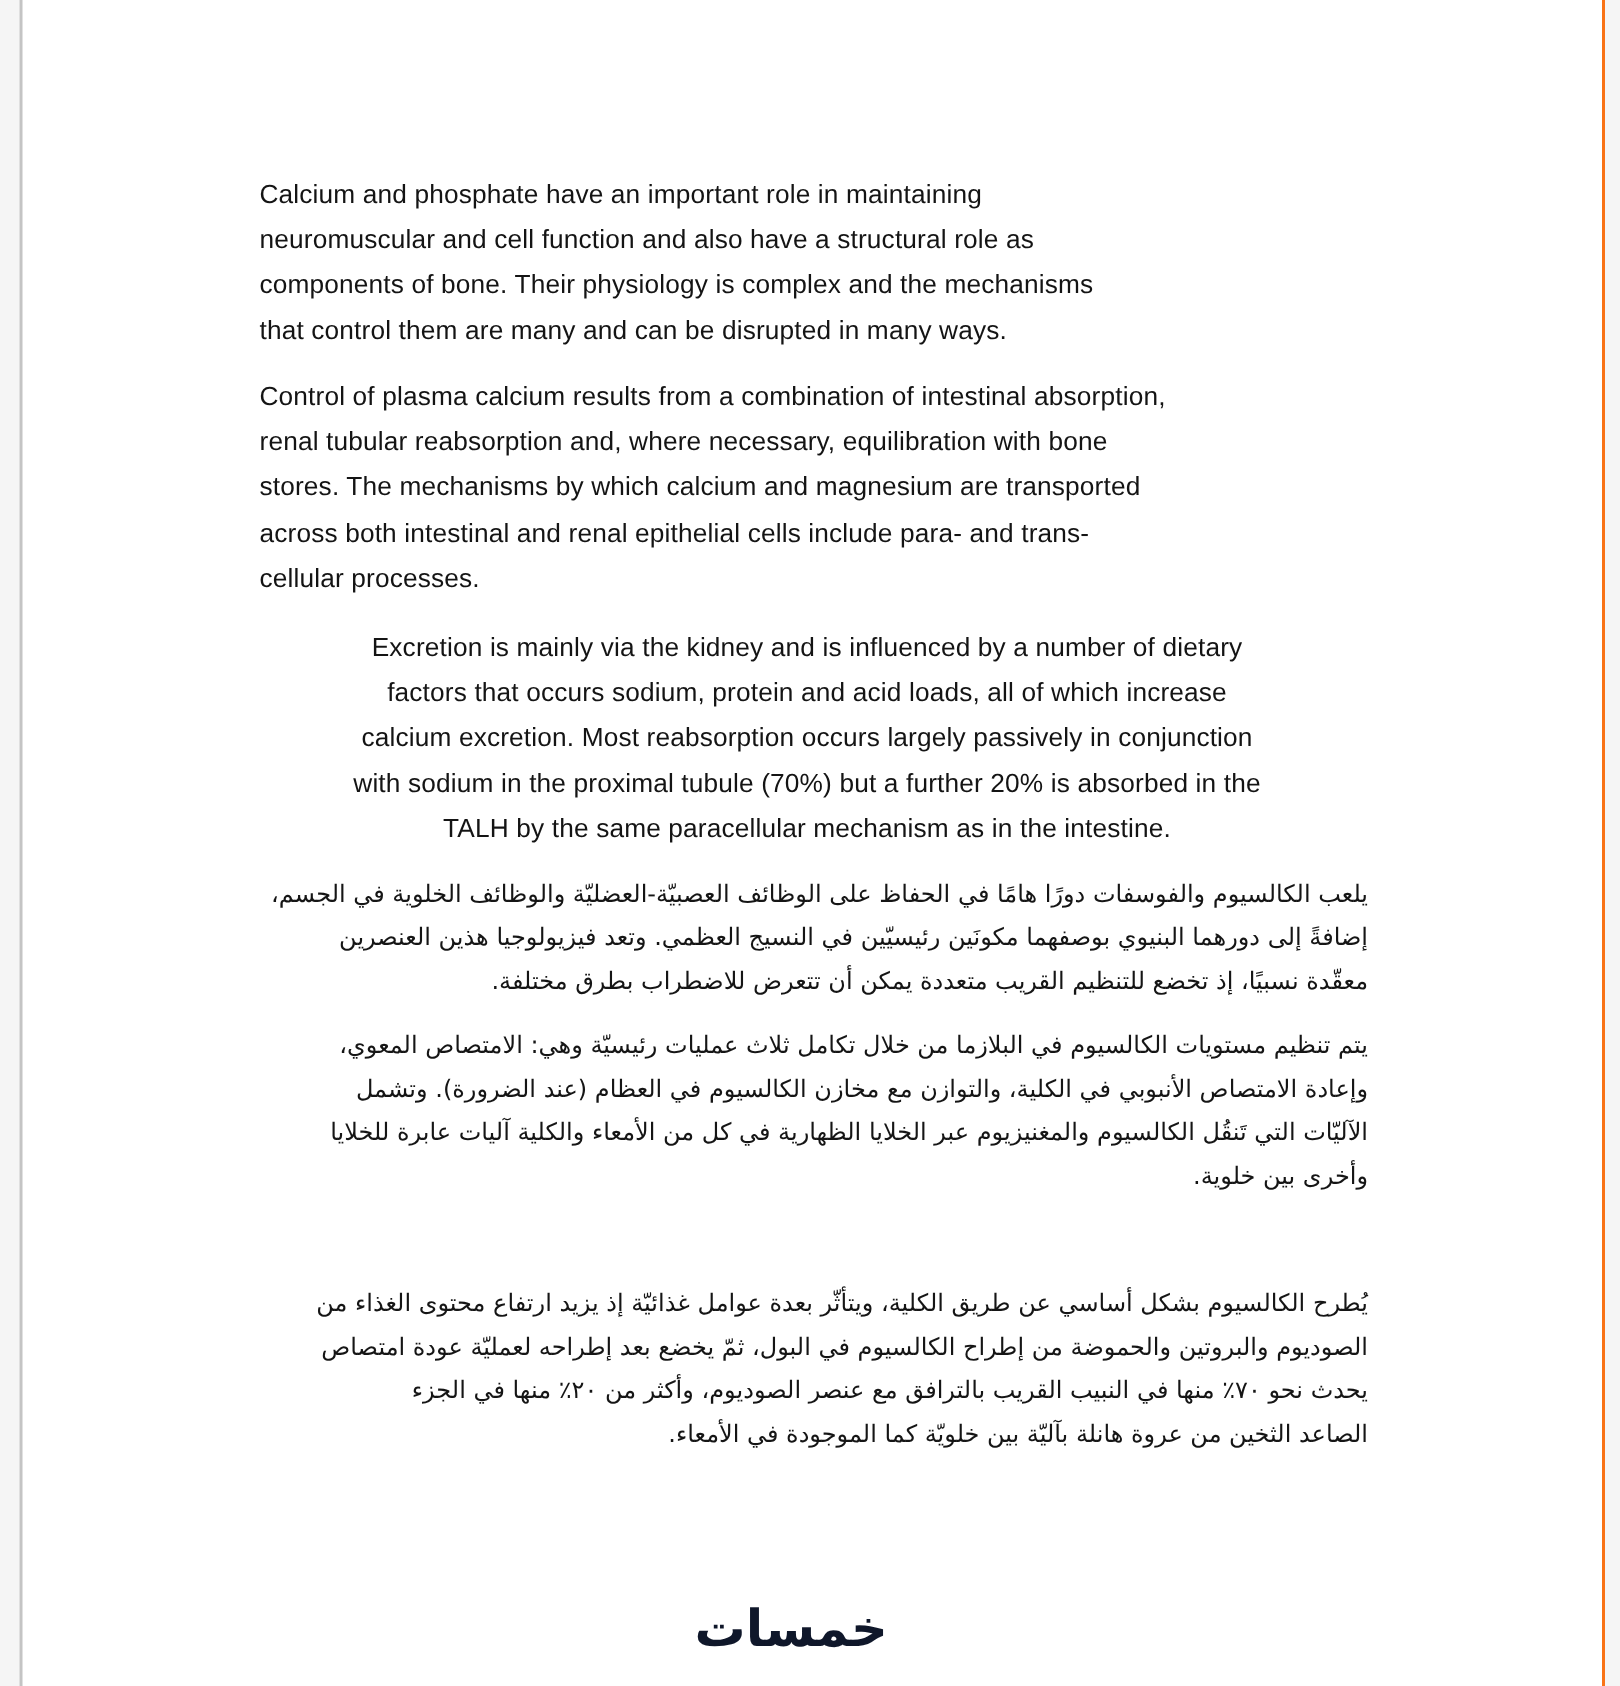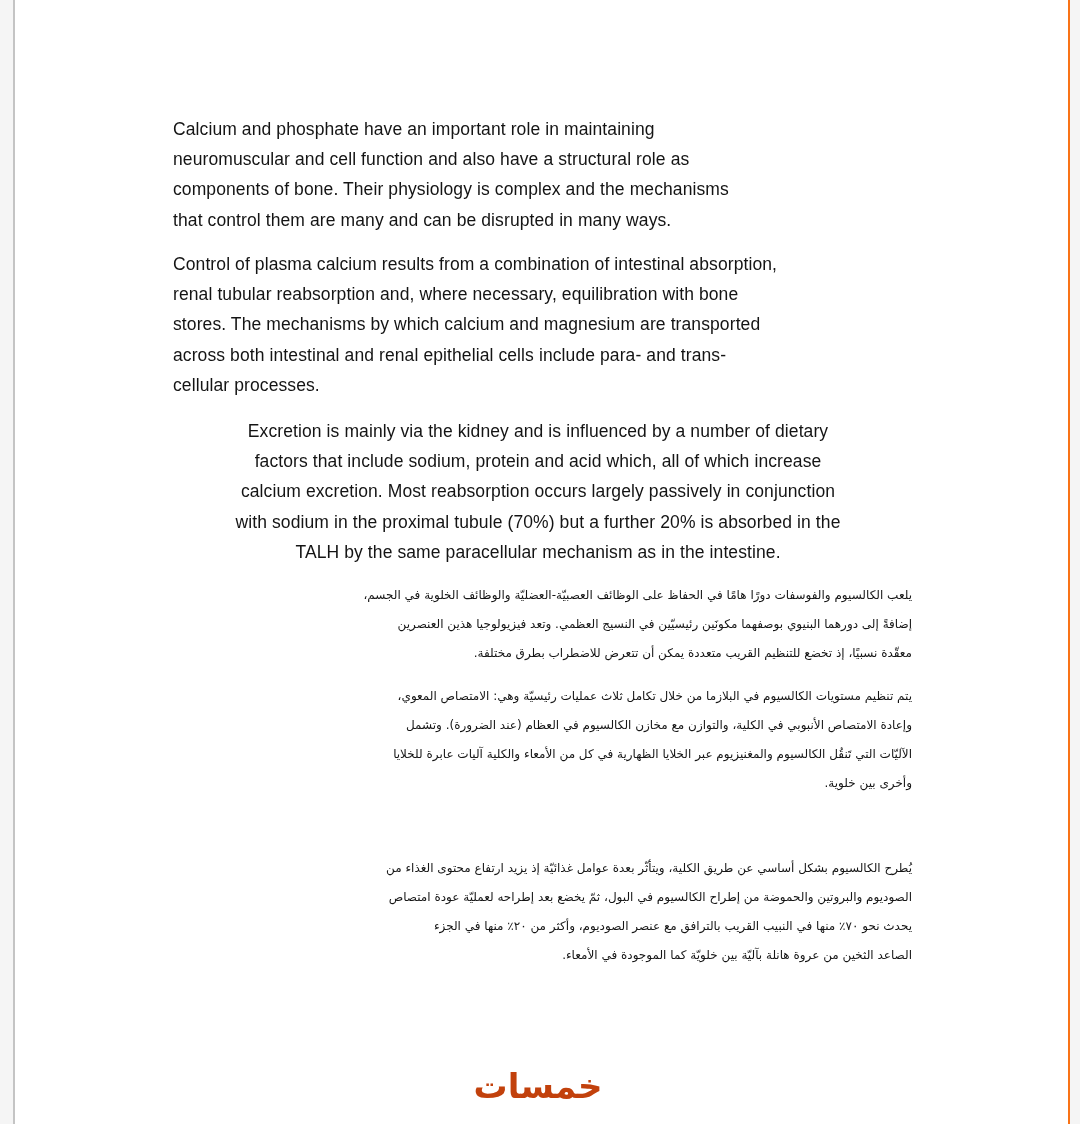--- a/index.html
+++ b/index.html
@@ -41,43 +41,43 @@
     #en-p1 { top: 114px; }
     #en-p2 { top: 249px; }
     #en-p3 { top: 416px; text-align: center; }
 
     .ar-para {
       position: absolute;
       right: 156px;
       direction: rtl;
       text-align: right;
       font-family: "DejaVu Sans", sans-serif;
-      font-size: 12px;
+      font-size: 16px;
       line-height: 29px;
       color: #151515;
       margin: 0;
     }
     .ar-para .ln {
       display: block;
       white-space: nowrap;
     }
     #ar-p1 { top: 581px; }
     #ar-p2 { top: 682px; }
     #ar-p3 { top: 854px; }
 
     .watermark {
       position: absolute;
       left: 463px;
       top: 1066px;
       width: 150px;
-      text-align: center;
+      text-align: left;
       font-family: "DejaVu Sans", sans-serif;
       font-size: 34px;
       font-weight: bold;
-      color: #c2410c;
+      color: #0f172a;
       direction: rtl;
     }
   </style>
 </head>
 <body>
 
 <div class="page">
 
   <div class="en-para" id="en-p1">
     <span class="ln">Calcium  and  phosphate  have  an  important  role  in maintaining</span>
@@ -89,21 +89,21 @@
   <div class="en-para" id="en-p2">
     <span class="ln">Control of plasma calcium results from a combination of intestinal absorption,</span>
     <span class="ln">renal tubular reabsorption and, where  necessary,  equilibration  with  bone</span>
     <span class="ln">stores. The mechanisms by which calcium and magnesium are transported</span>
     <span class="ln">across  both  intestinal  and  renal  epithelial  cells include para- and trans-</span>
     <span class="ln">cellular processes.</span>
   </div>
 
   <div class="en-para" id="en-p3">
     <span class="ln">Excretion is mainly via the kidney and is influenced by a number of dietary</span>
-    <span class="ln">factors that include sodium, protein and acid which, all of which increase</span>
+    <span class="ln">factors that occurs sodium, protein and acid loads, all of which increase</span>
     <span class="ln">calcium excretion. Most reabsorption occurs largely passively in conjunction</span>
     <span class="ln">with sodium in the proximal tubule (70%) but a further 20% is absorbed in the</span>
     <span class="ln">TALH by the same paracellular mechanism as  in the intestine.</span>
   </div>
 
   <div class="ar-para" id="ar-p1">
     <span class="ln">يلعب الكالسيوم والفوسفات دورًا هامًا في الحفاظ على الوظائف العصبيّة-العضليّة والوظائف الخلوية في الجسم،</span>
     <span class="ln">إضافةً إلى دورهما البنيوي بوصفهما مكونَين رئيسيّين في النسيج العظمي. وتعد فيزيولوجيا هذين العنصرين</span>
     <span class="ln">معقّدة نسبيًا، إذ تخضع للتنظيم القريب متعددة يمكن أن تتعرض للاضطراب بطرق مختلفة.</span>
   </div>

